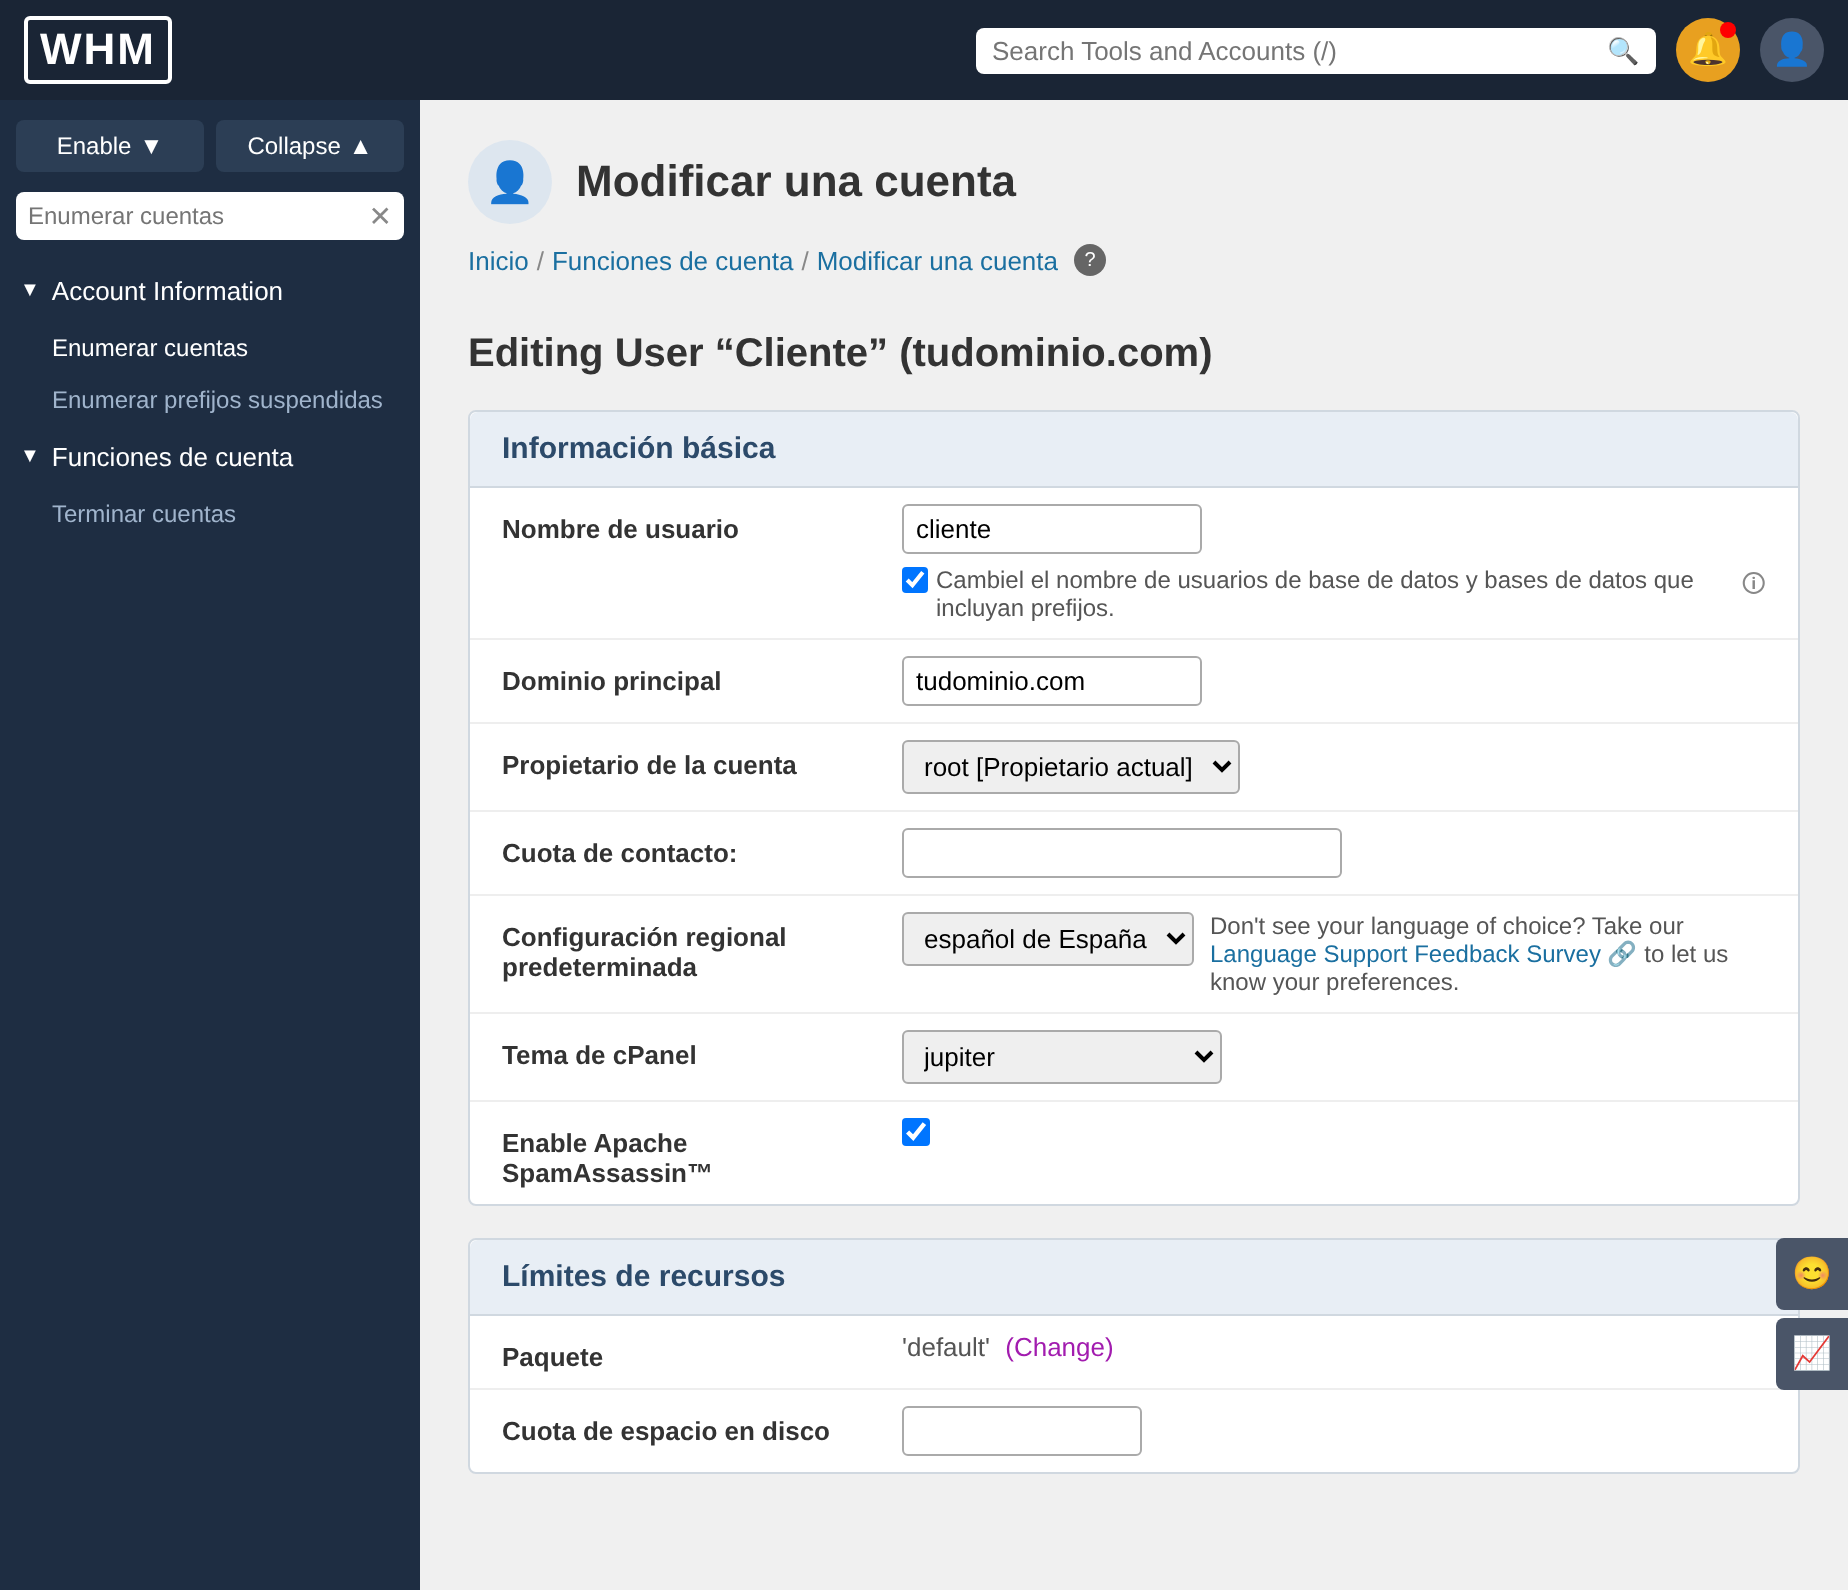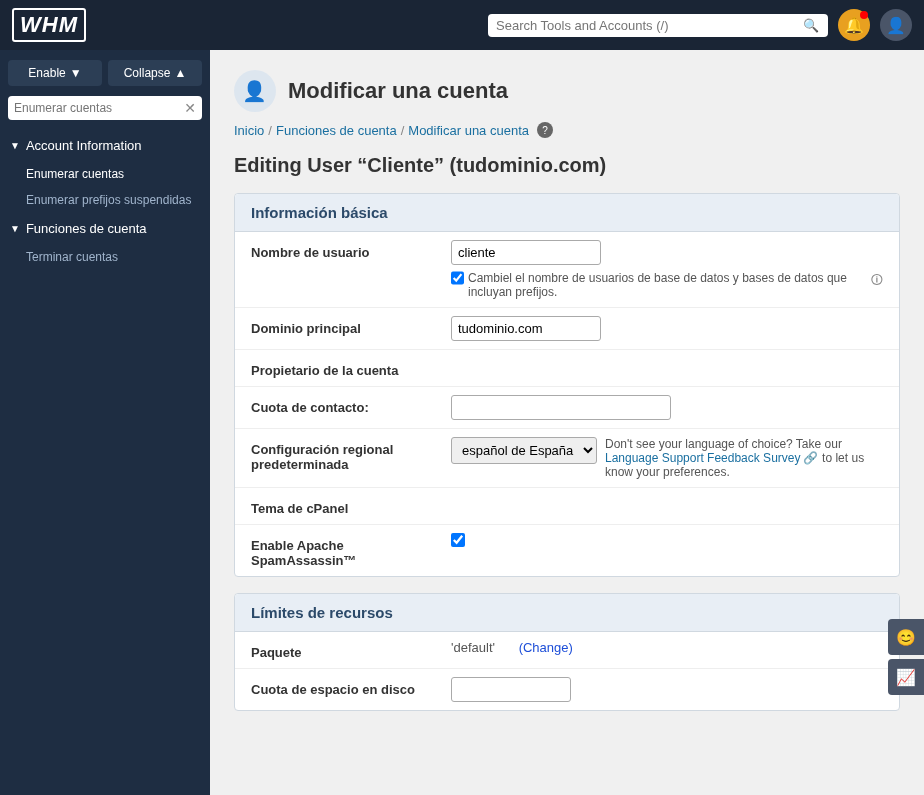--- a/index.html
+++ b/index.html
@@ -12,21 +12,20 @@
       display: flex;
       align-items: center;
       padding: 0 12px;
       gap: 10px;
       flex-shrink: 0;
     }
     .whm-logo {
       color: white;
       font-weight: bold;
       font-size: 22px;
-      font-style: italic;
       letter-spacing: 1px;
       border: 2px solid white;
       padding: 2px 6px;
       border-radius: 3px;
     }
     .topbar-search {
       margin-left: auto;
       display: flex;
       align-items: center;
       background: white;
@@ -180,21 +179,21 @@
       font-size: 22px;
       font-weight: bold;
       color: #333;
     }
 
     
     .breadcrumb {
       display: flex;
       align-items: center;
       gap: 4px;
-      margin-bottom: 16px;
+      margin-bottom: 28px;
       font-size: 13px;
       color: #555;
     }
     .breadcrumb a {
       color: #1a6fa0;
       text-decoration: none;
     }
     .breadcrumb .sep { color: #888; }
     .breadcrumb .help-icon {
       width: 16px;
@@ -433,20 +432,25 @@
 
       <div class="form-row">
         <div class="form-label">Dominio principal</div>
         <div class="form-field">
           <input type="text" value="tudominio.com" style="">
         </div>
       </div>
 
       <div class="form-row">
         <div class="form-label">Propietario de la cuenta</div>
+        <div class="form-field">
+          <select>
+            <option>root [Propietario actual]</option>
+          </select>
+        </div>
       </div>
 
       <div class="form-row">
         <div class="form-label">Cuota de contacto:</div>
         <div class="form-field">
           <input type="text" class="wide" value="" style="">
         </div>
       </div>
 
       <div class="form-row">
@@ -463,38 +467,43 @@
                 <span>🔗</span>
               </a>
               <span>to let us know your preferences.</span>
             </div>
           </div>
         </div>
       </div>
 
       <div class="form-row">
         <div class="form-label">Tema de cPanel</div>
+        <div class="form-field">
+          <select style="width:160px;">
+            <option>jupiter</option>
+          </select>
+        </div>
       </div>
 
       <div class="form-row">
         <div class="form-label">Enable Apache SpamAssassin™</div>
         <div class="form-field">
           <input type="checkbox" checked="" style="">
         </div>
       </div>
     </div>
 
     <div class="form-card">
       <div class="form-card-title">Límites de recursos</div>
 
       <div class="form-row">
         <div class="form-label">Paquete</div>
         <div class="form-field">
           <span style="color:#555;">'default'</span>
-          <a href="#" style="color:#1d4ed8;text-decoration:none;margin-left:20px;">(Change)</a>
+          <a href="#" style="color:#a21caf;text-decoration:none;margin-left:4px;">(Change)</a>
         </div>
       </div>
 
       <div class="form-row">
         <div class="form-label">Cuota de espacio en disco</div>
         <div class="form-field">
           <input type="text" value="" style="width: 120px;">
         </div>
       </div>
     </div>

